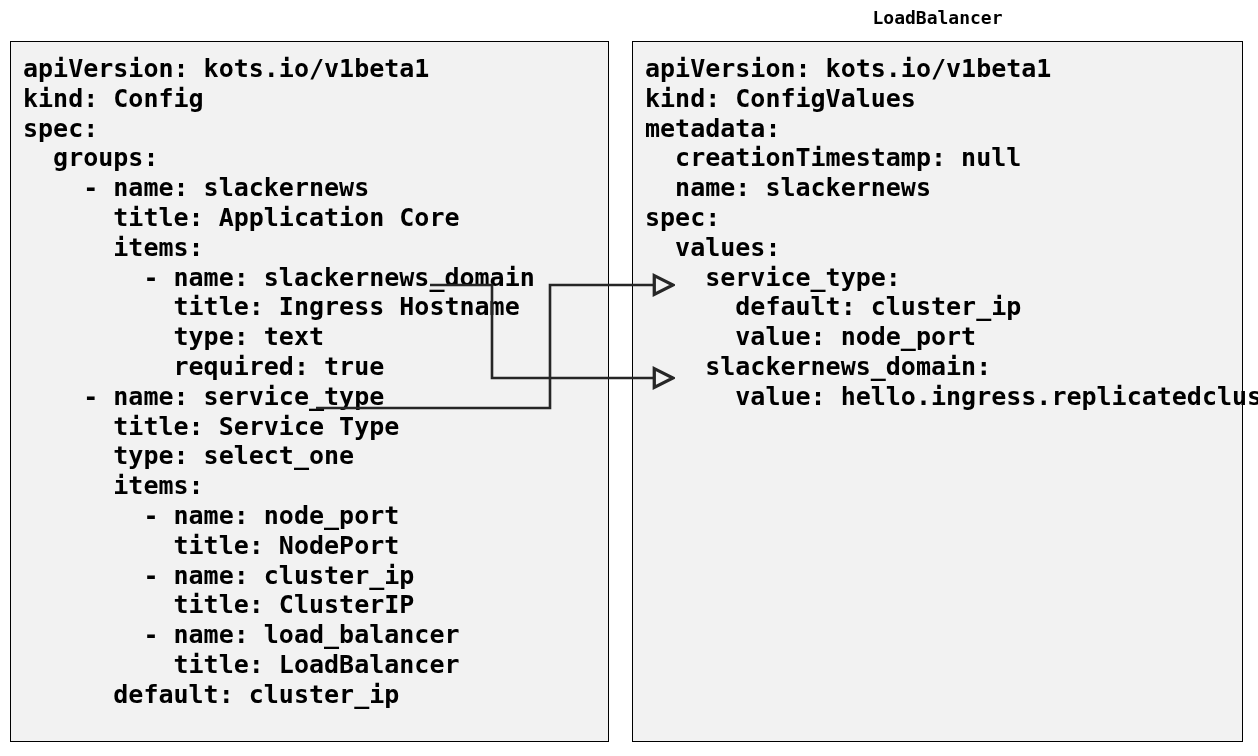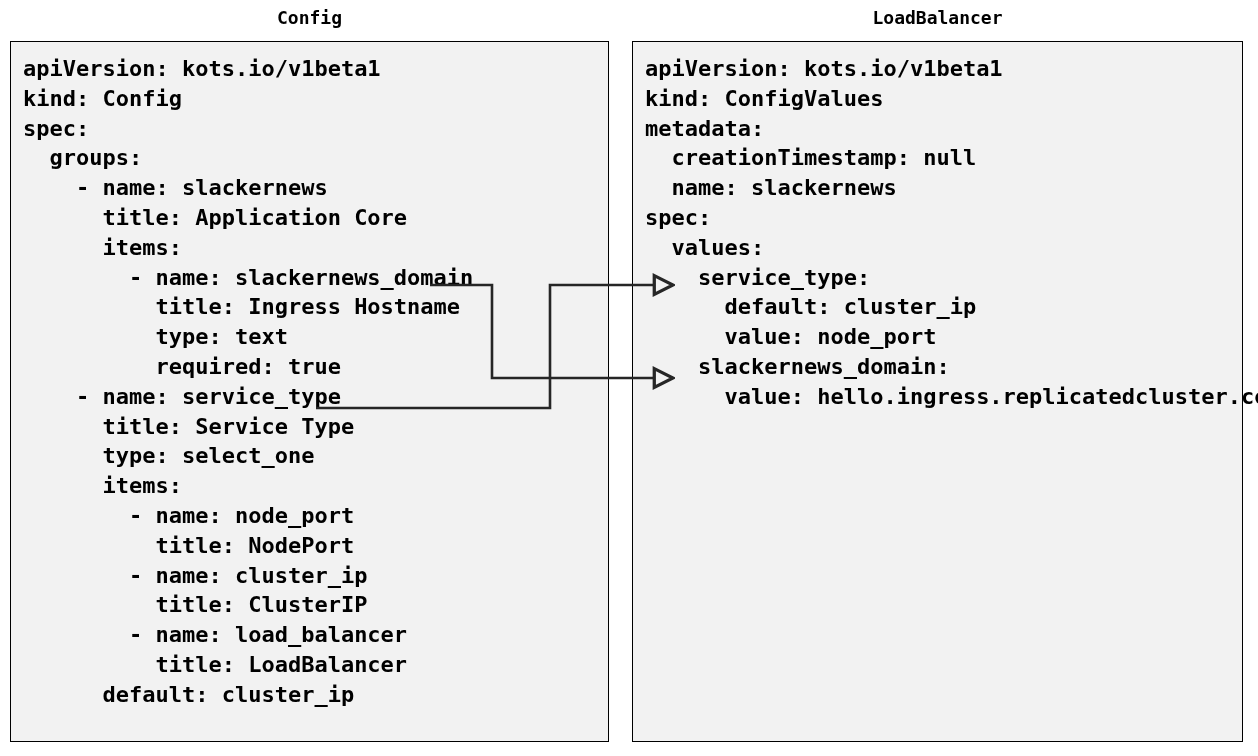--- a/index.html
+++ b/index.html
@@ -65,21 +65,21 @@
     height: 701px;
   }
 
   .code-block {
     position: absolute;
     left: 0;
     top: 0;
     padding: 12px 0 0 12px;
     margin: 0;
     font-family: "DejaVu Sans Mono", "Liberation Mono", monospace;
-    font-size: 22px;
+    font-size: 25px;
     font-weight: bold;
     line-height: 29.8px;
     color: #000000;
     white-space: pre;
     letter-spacing: 0px;
   }
 
   
   #connectors {
     position: absolute;
@@ -87,21 +87,20 @@
     width: 1258px;
     height: 756px;
     pointer-events: none;
   }
 </style>
 </head>
 <body>
 
 <div class="stage">
 
-  <div class="panel-title" id="title-config">Config</div>
 
   <div class="panel-title" id="title-configvalues">LoadBalancer</div>
 
   <div class="panel" id="panel-config">
     <pre class="code-block">apiVersion: kots.io/v1beta1
 kind: Config
 spec:
   groups:
     - name: slackernews
       title: Application Core

